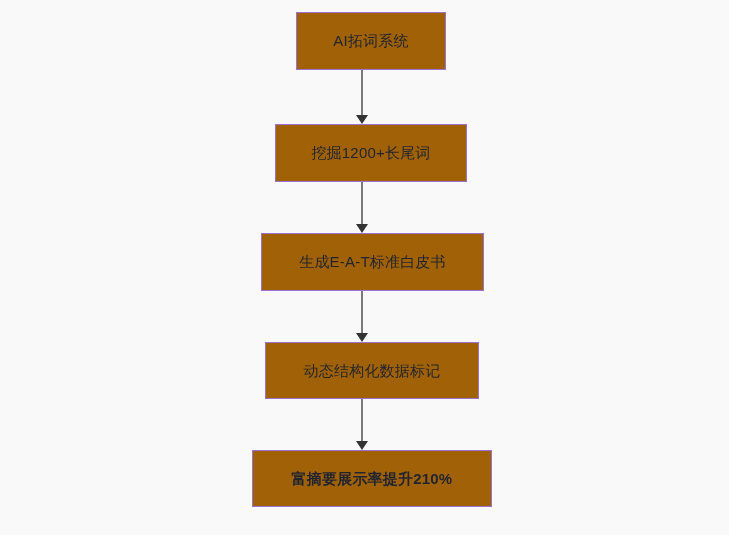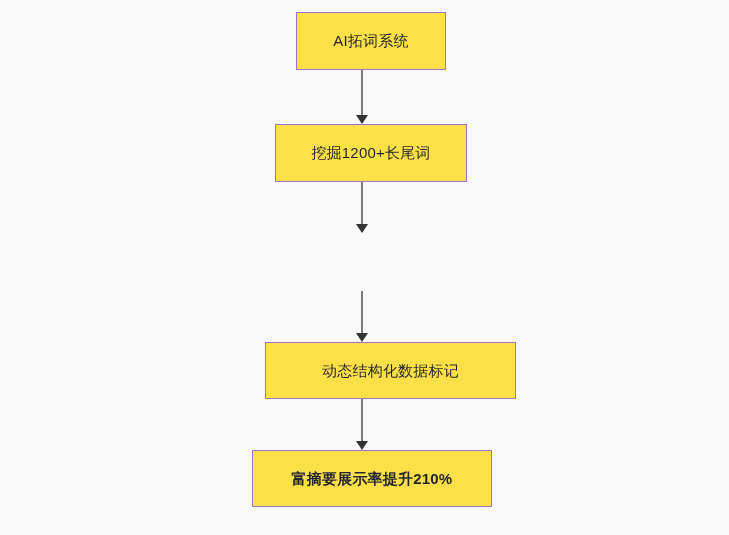--- a/index.html
+++ b/index.html
@@ -14,21 +14,21 @@
     overflow: hidden;
   }
   #flowchart {
     position: relative;
     width: 729px;
     height: 535px;
   }
   .node {
     position: absolute;
     box-sizing: border-box;
-    background: #fde047;
+    background: #a16207;
     border: 1.6px solid #9b72d4;
     display: flex;
     align-items: center;
     justify-content: center;
     color: #1f2430;
     font-size: 15px;
     line-height: 1.2;
     letter-spacing: 0.2px;
     white-space: nowrap;
     user-select: none;
@@ -85,22 +85,25 @@
   </div>
 
   <div class="node" style="left:296px; top:12px; width:150px; height:58px;">
     <span class="node-label">AI拓词系统</span>
   </div>
 
   <div class="node" style="left:275px; top:124px; width:192px; height:58px;text-align:right;">
     <span class="node-label">挖掘1200+长尾词</span>
   </div>
 
+  <div class="node" style="left:261px; top:233px; width:223px; height:58px;">
+    <span class="node-label">生成E-A-T标准白皮书</span>
+  </div>
 
-  <div class="node" style="left:265px; top:342px; width:251px; height:57px;">
+  <div class="node" style="left:265px; top:342px; width:214px; height:57px;">
     <span class="node-label">动态结构化数据标记</span>
   </div>
 
   <div class="node" style="left:252px; top:450px; width:240px; height:57px;font-weight:bold;">
     <span class="node-label">富摘要展示率提升210%</span>
   </div>
 
 </div>
 
 </body></html>

